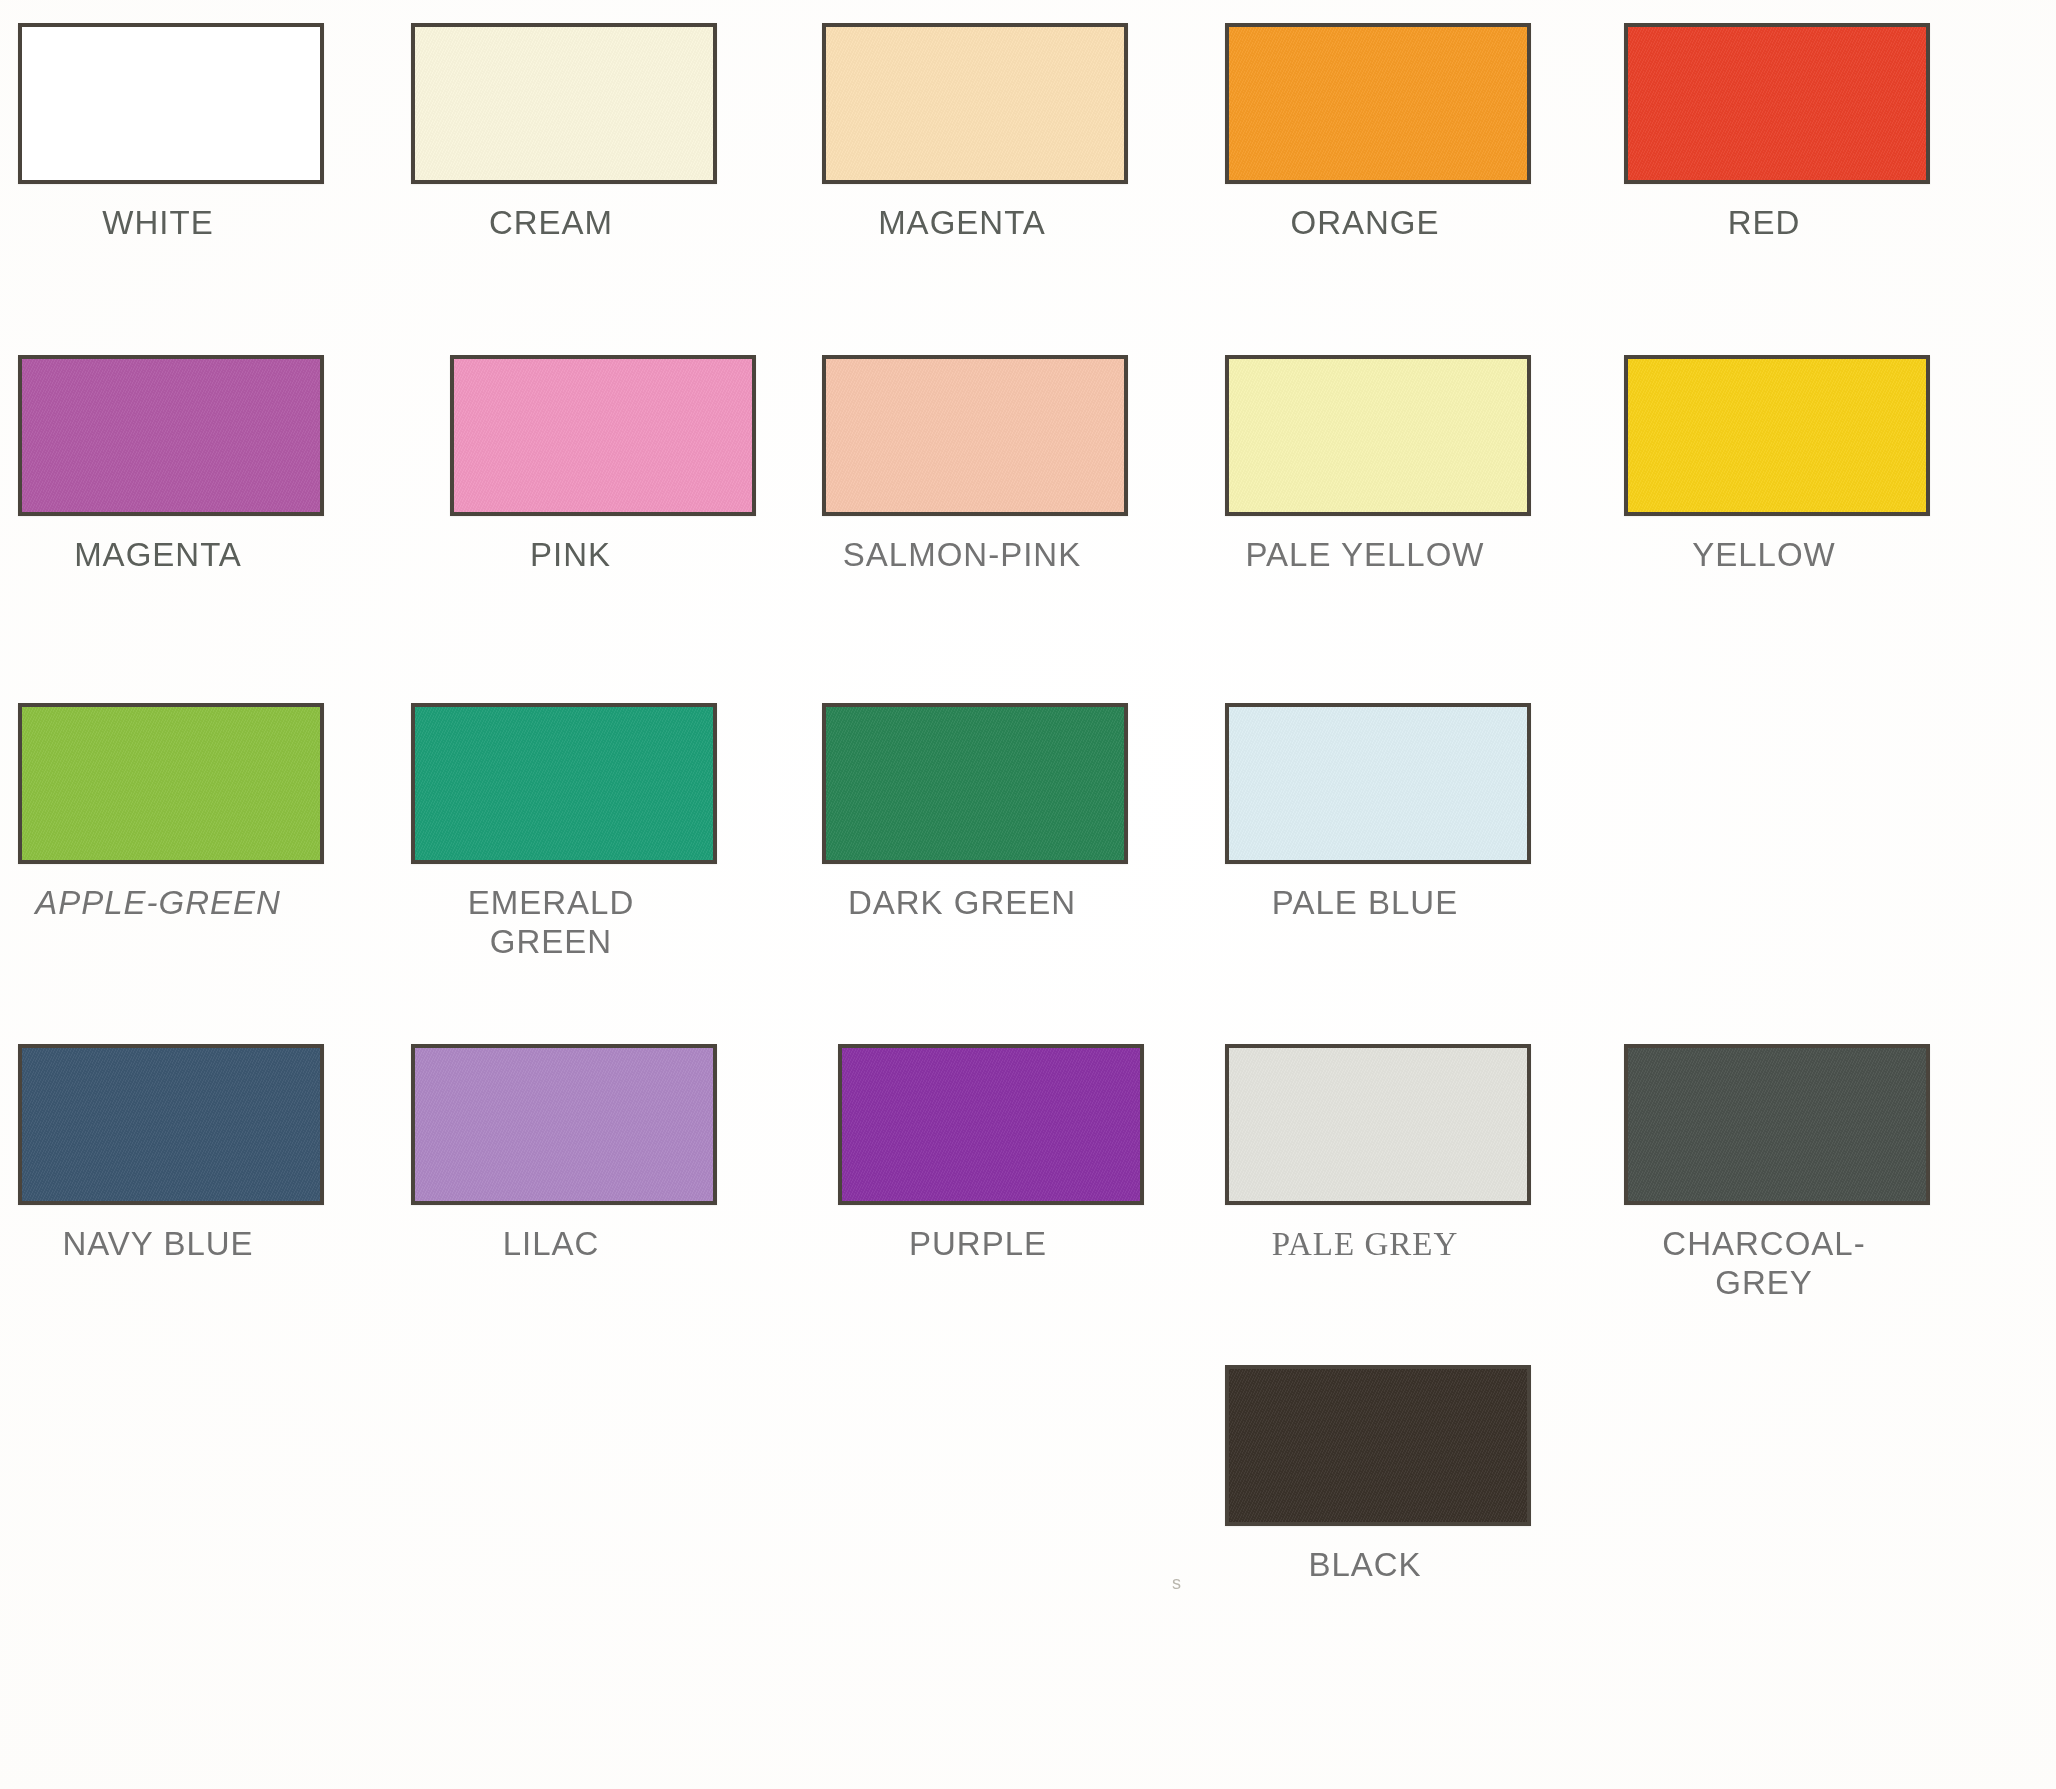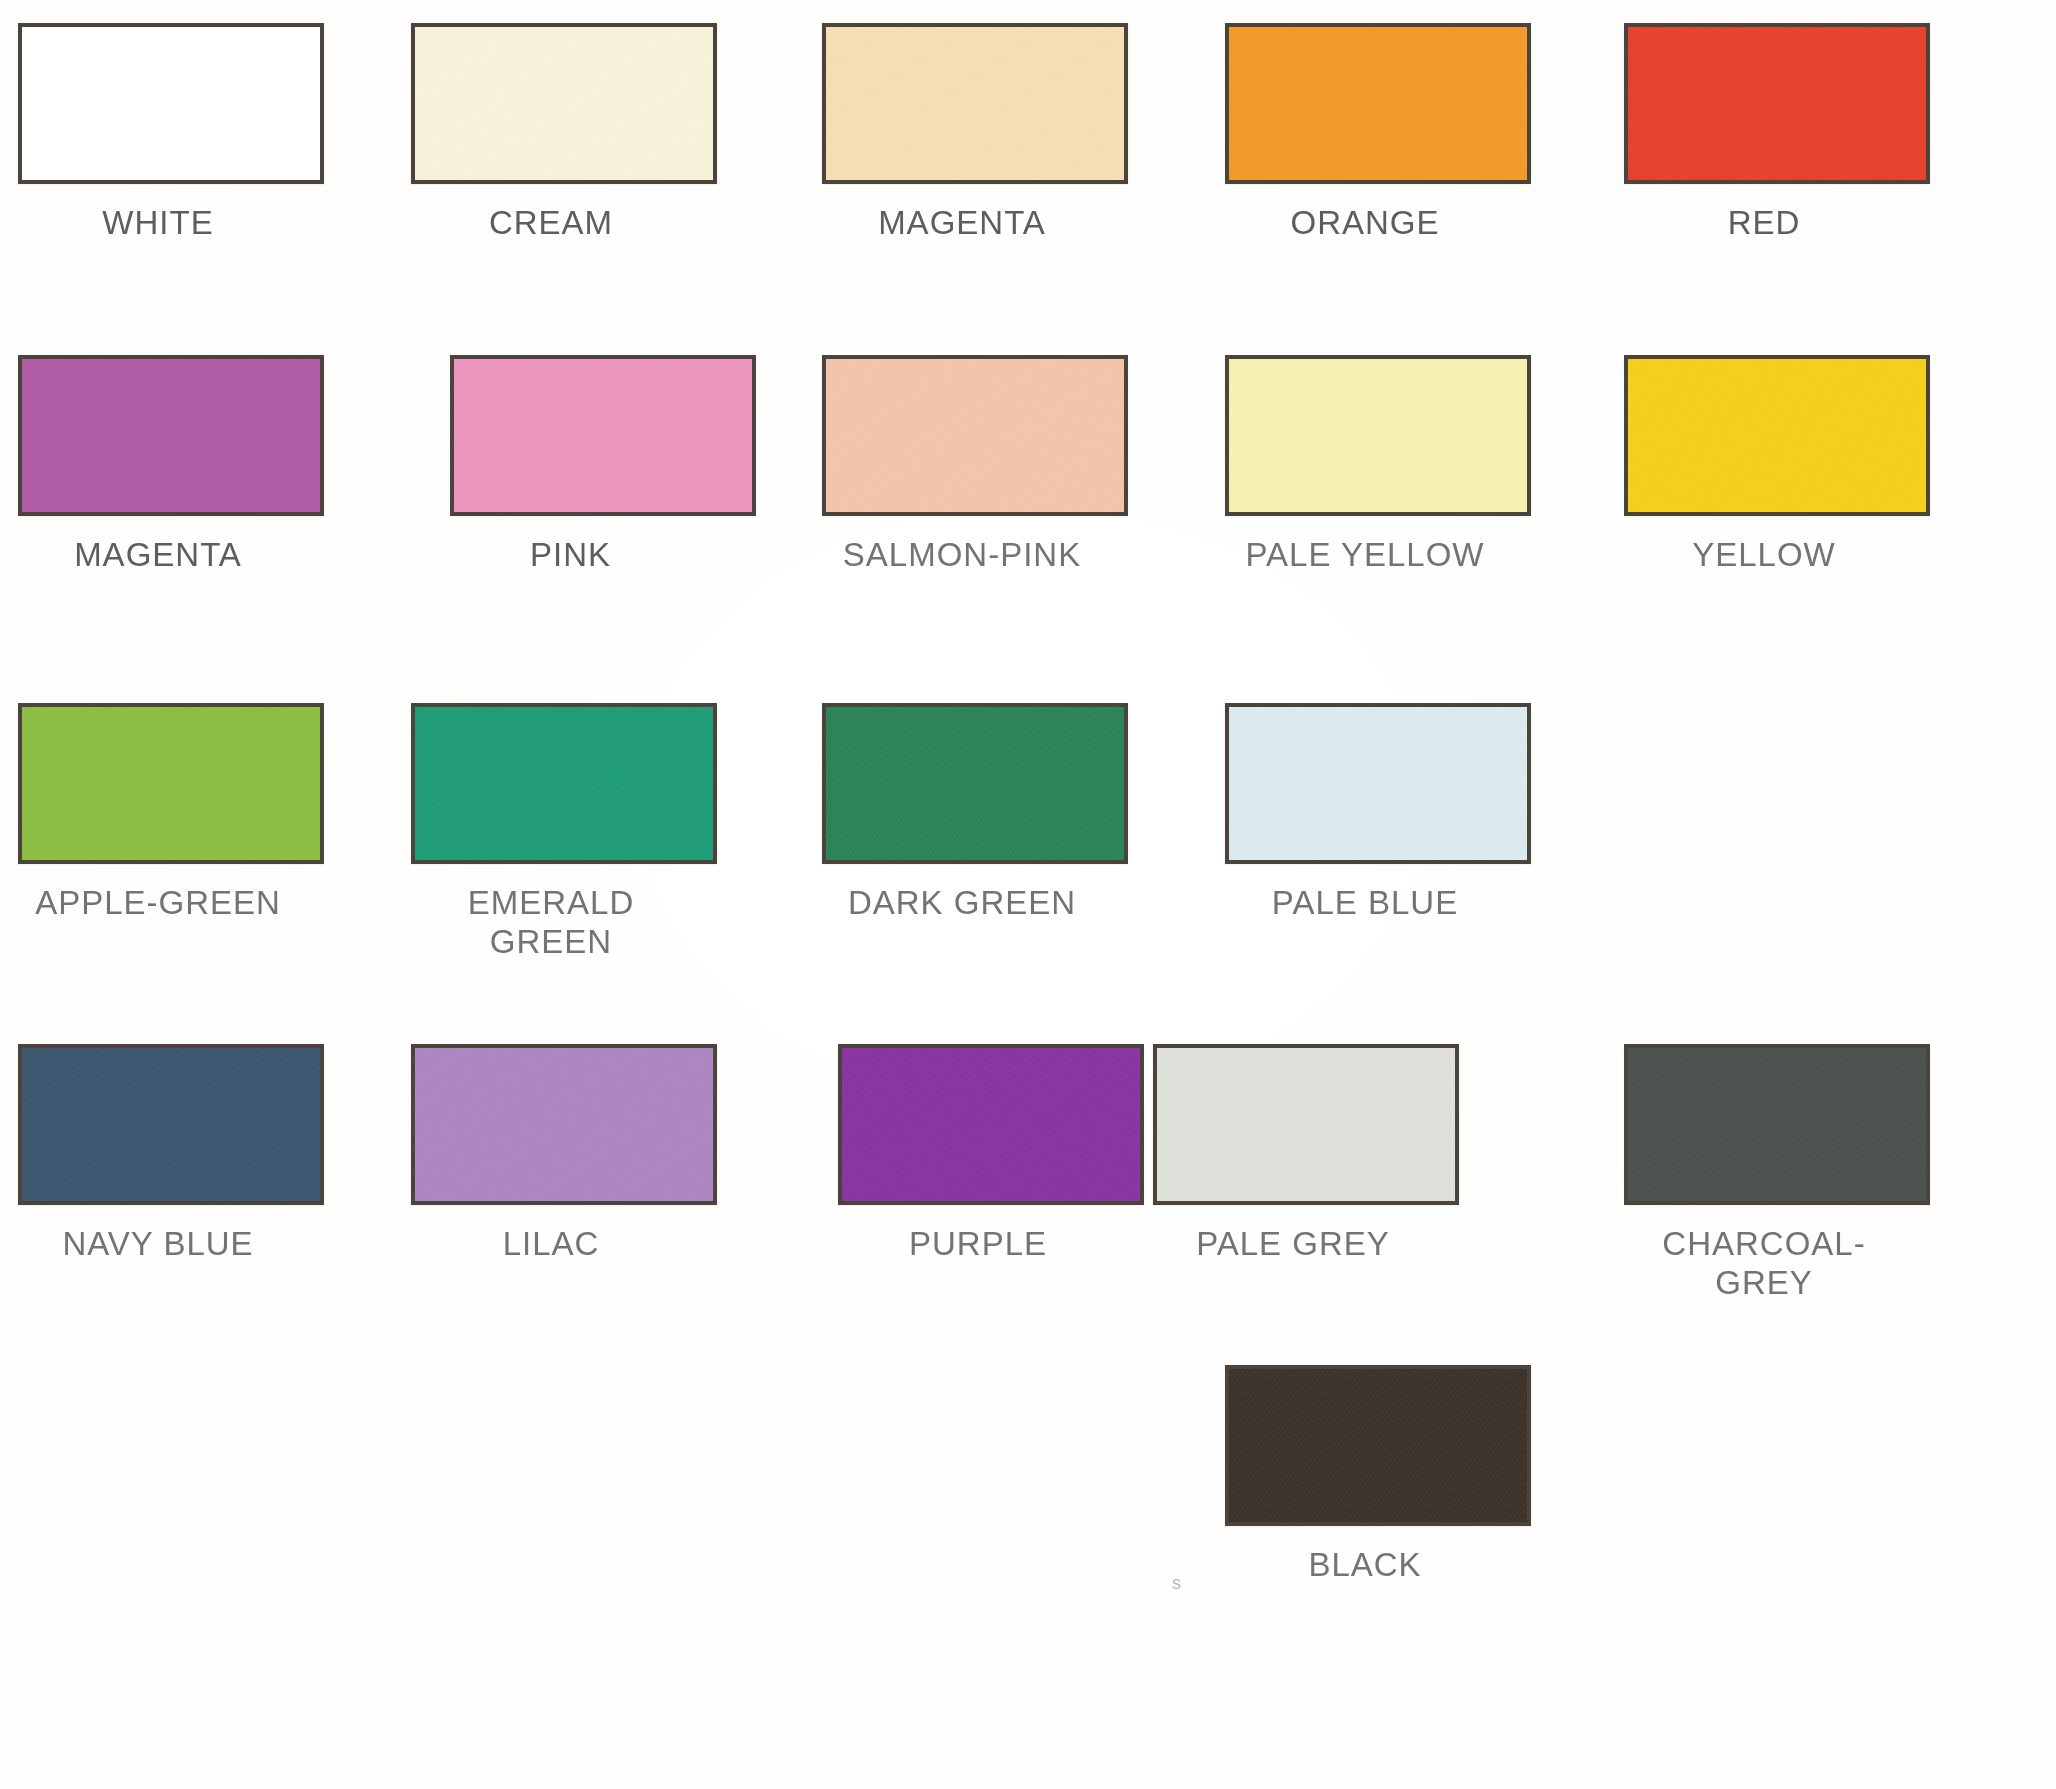--- a/index.html
+++ b/index.html
@@ -125,21 +125,21 @@
         <span class="tex"></span>
       </div>
       <div class="label dark">PALE YELLOW</div>
     </div>
     <div class="cell" style="left: 1624px; top: 355px;">
       <div class="swatch" style="background: rgb(247, 209, 25);">
         <span class="tex"></span>
       </div>
       <div class="label dark">YELLOW</div>
     </div>
-    <div class="cell" style="left: 18px; top: 703px;">
+    <div class="cell" style="left: 18px; top: 703px; font-style: italic;">
       <div class="swatch" style="background: rgb(140, 192, 65);">
         <span class="tex"></span>
       </div>
       <div class="label dark">APPLE-GREEN</div>
     </div>
     <div class="cell" style="left: 411px; top: 703px;">
       <div class="swatch" style="background: rgb(30, 158, 119);">
         <span class="tex"></span>
       </div>
       <div class="label dark">EMERALD
@@ -168,21 +168,21 @@
         <span class="tex"></span>
       </div>
       <div class="label dark">LILAC</div>
     </div>
     <div class="cell" style="left: 838px; top: 1044px;">
       <div class="swatch" style="background: rgb(138, 51, 164);">
         <span class="tex"></span>
       </div>
       <div class="label dark">PURPLE</div>
     </div>
-    <div class="cell" style="left: 1153px; top: 1044px;">
+    <div class="cell" style="left: 1225px; top: 1044px; font-family: Liberation Serif, serif;">
       <div class="swatch" style="background: rgb(226, 226, 220);">
         <span class="tex"></span>
       </div>
       <div class="label dark">PALE GREY</div>
     </div>
     <div class="cell" style="left: 1624px; top: 1044px;">
       <div class="swatch" style="background: rgb(74, 81, 76);">
         <span class="tex"></span>
       </div>
       <div class="label dark">CHARCOAL-

